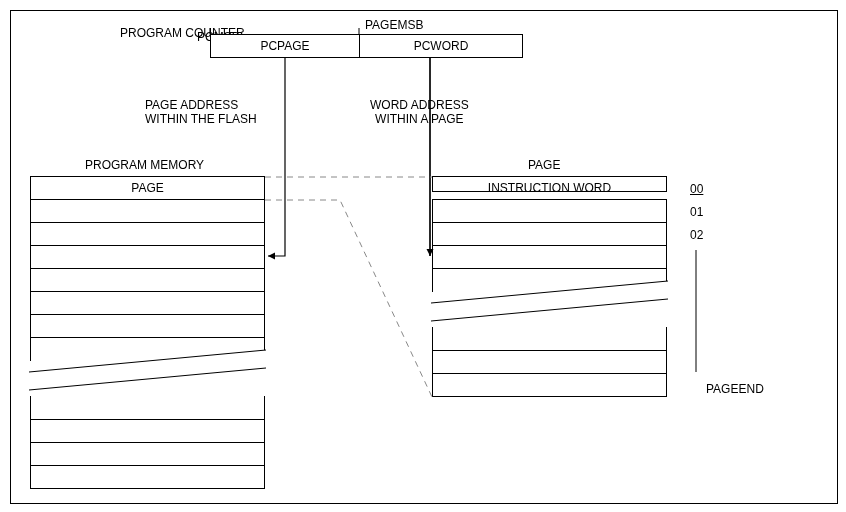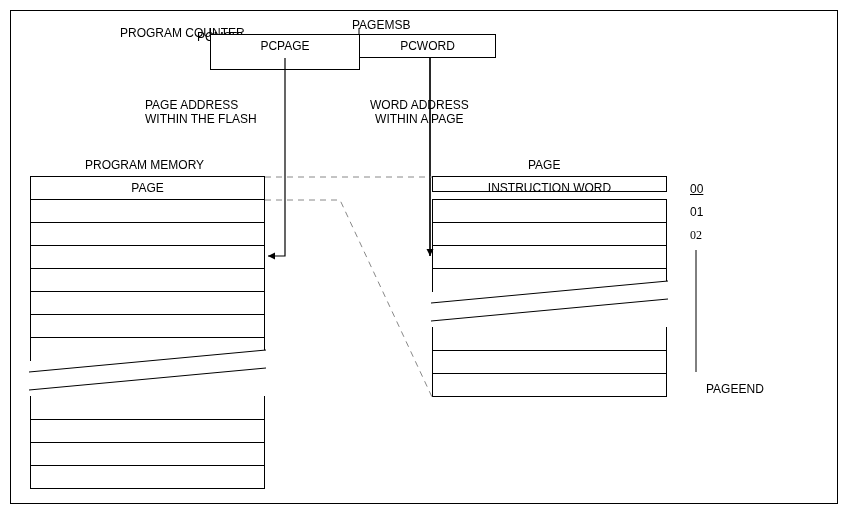--- a/index.html
+++ b/index.html
@@ -40,28 +40,28 @@
 <div class="frame">
   <div class="border"></div>
 
   <div class="abs lbl" style="left:120px; top:26px; text-align:right; width:85px;">
     <span>PROGRAM COUNTER</span>
   </div>
 
   <div class="abs lbl" style="left:197px; top:18px;margin-top:12px;">
     <span>PCMSB</span>
   </div>
-  <div class="abs lbl" style="left:352px; top:18px;">
+  <div class="abs lbl" style="left:365px; top:18px;">
     <span>PAGEMSB</span>
   </div>
 
-  <div class="abs cell" style="left:210px; top:34px; width:150px; height:36px; line-height:22px;">
+  <div class="abs cell" style="left:210px; top:34px; width:150px; height:24px; line-height:22px;">
     <span>PCPAGE</span>
   </div>
-  <div class="abs cell" style="left:359px; top:34px; width:137px; height:24px; line-height:22px;">
+  <div class="abs cell" style="left:359px; top:34px; width:164px; height:24px; line-height:22px;">
     <span>PCWORD</span>
   </div>
 
   <div class="abs" style="left:145px; top:98px; line-height:14px;">
     <div>PAGE ADDRESS</div>
     <div>WITHIN THE FLASH</div>
   </div>
   <div class="abs" style="left:370px; top:98px; line-height:14px;text-align:center;">
     <div>WORD ADDRESS</div>
     <div>WITHIN A PAGE</div>
@@ -96,21 +96,21 @@
   <div class="abs cell" style="left:432px; top:199px; width:235px; height:24px;"></div>
   <div class="abs cell" style="left:432px; top:222px; width:235px; height:24px;"></div>
   <div class="abs cell" style="left:432px; top:245px; width:235px; height:24px;"></div>
   <div class="abs cell" style="left:432px; top:268px; width:235px; height:24px; border-bottom:none;"></div>
   <div class="abs cell" style="left:432px; top:327px; width:235px; height:24px; border-top:none;"></div>
   <div class="abs cell" style="left:432px; top:350px; width:235px; height:24px;"></div>
   <div class="abs cell" style="left:432px; top:373px; width:235px; height:24px;"></div>
 
   <div class="abs lbl" style="left:690px; top:182px;text-decoration:underline;"><span>00</span></div>
   <div class="abs lbl" style="left:690px; top:205px;"><span>01</span></div>
-  <div class="abs lbl" style="left:690px; top:228px;font-family:Liberation Serif, serif;"><span>02</span></div>
+  <div class="abs lbl" style="left:690px; top:228px;"><span>02</span></div>
   <div class="abs lbl" style="left:706px; top:382px;"><span>PAGEEND</span></div>
 
   <svg width="846" height="512">
     <defs>
       <marker id="arrowhead" markerWidth="8" markerHeight="8" refX="6" refY="3" orient="auto">
         <path d="M0,0 L6,3 L0,6 Z" fill="#000"></path>
       </marker>
     </defs>
 
     <line x1="210" y1="28" x2="210" y2="34" stroke="#000" stroke-width="1"></line>

